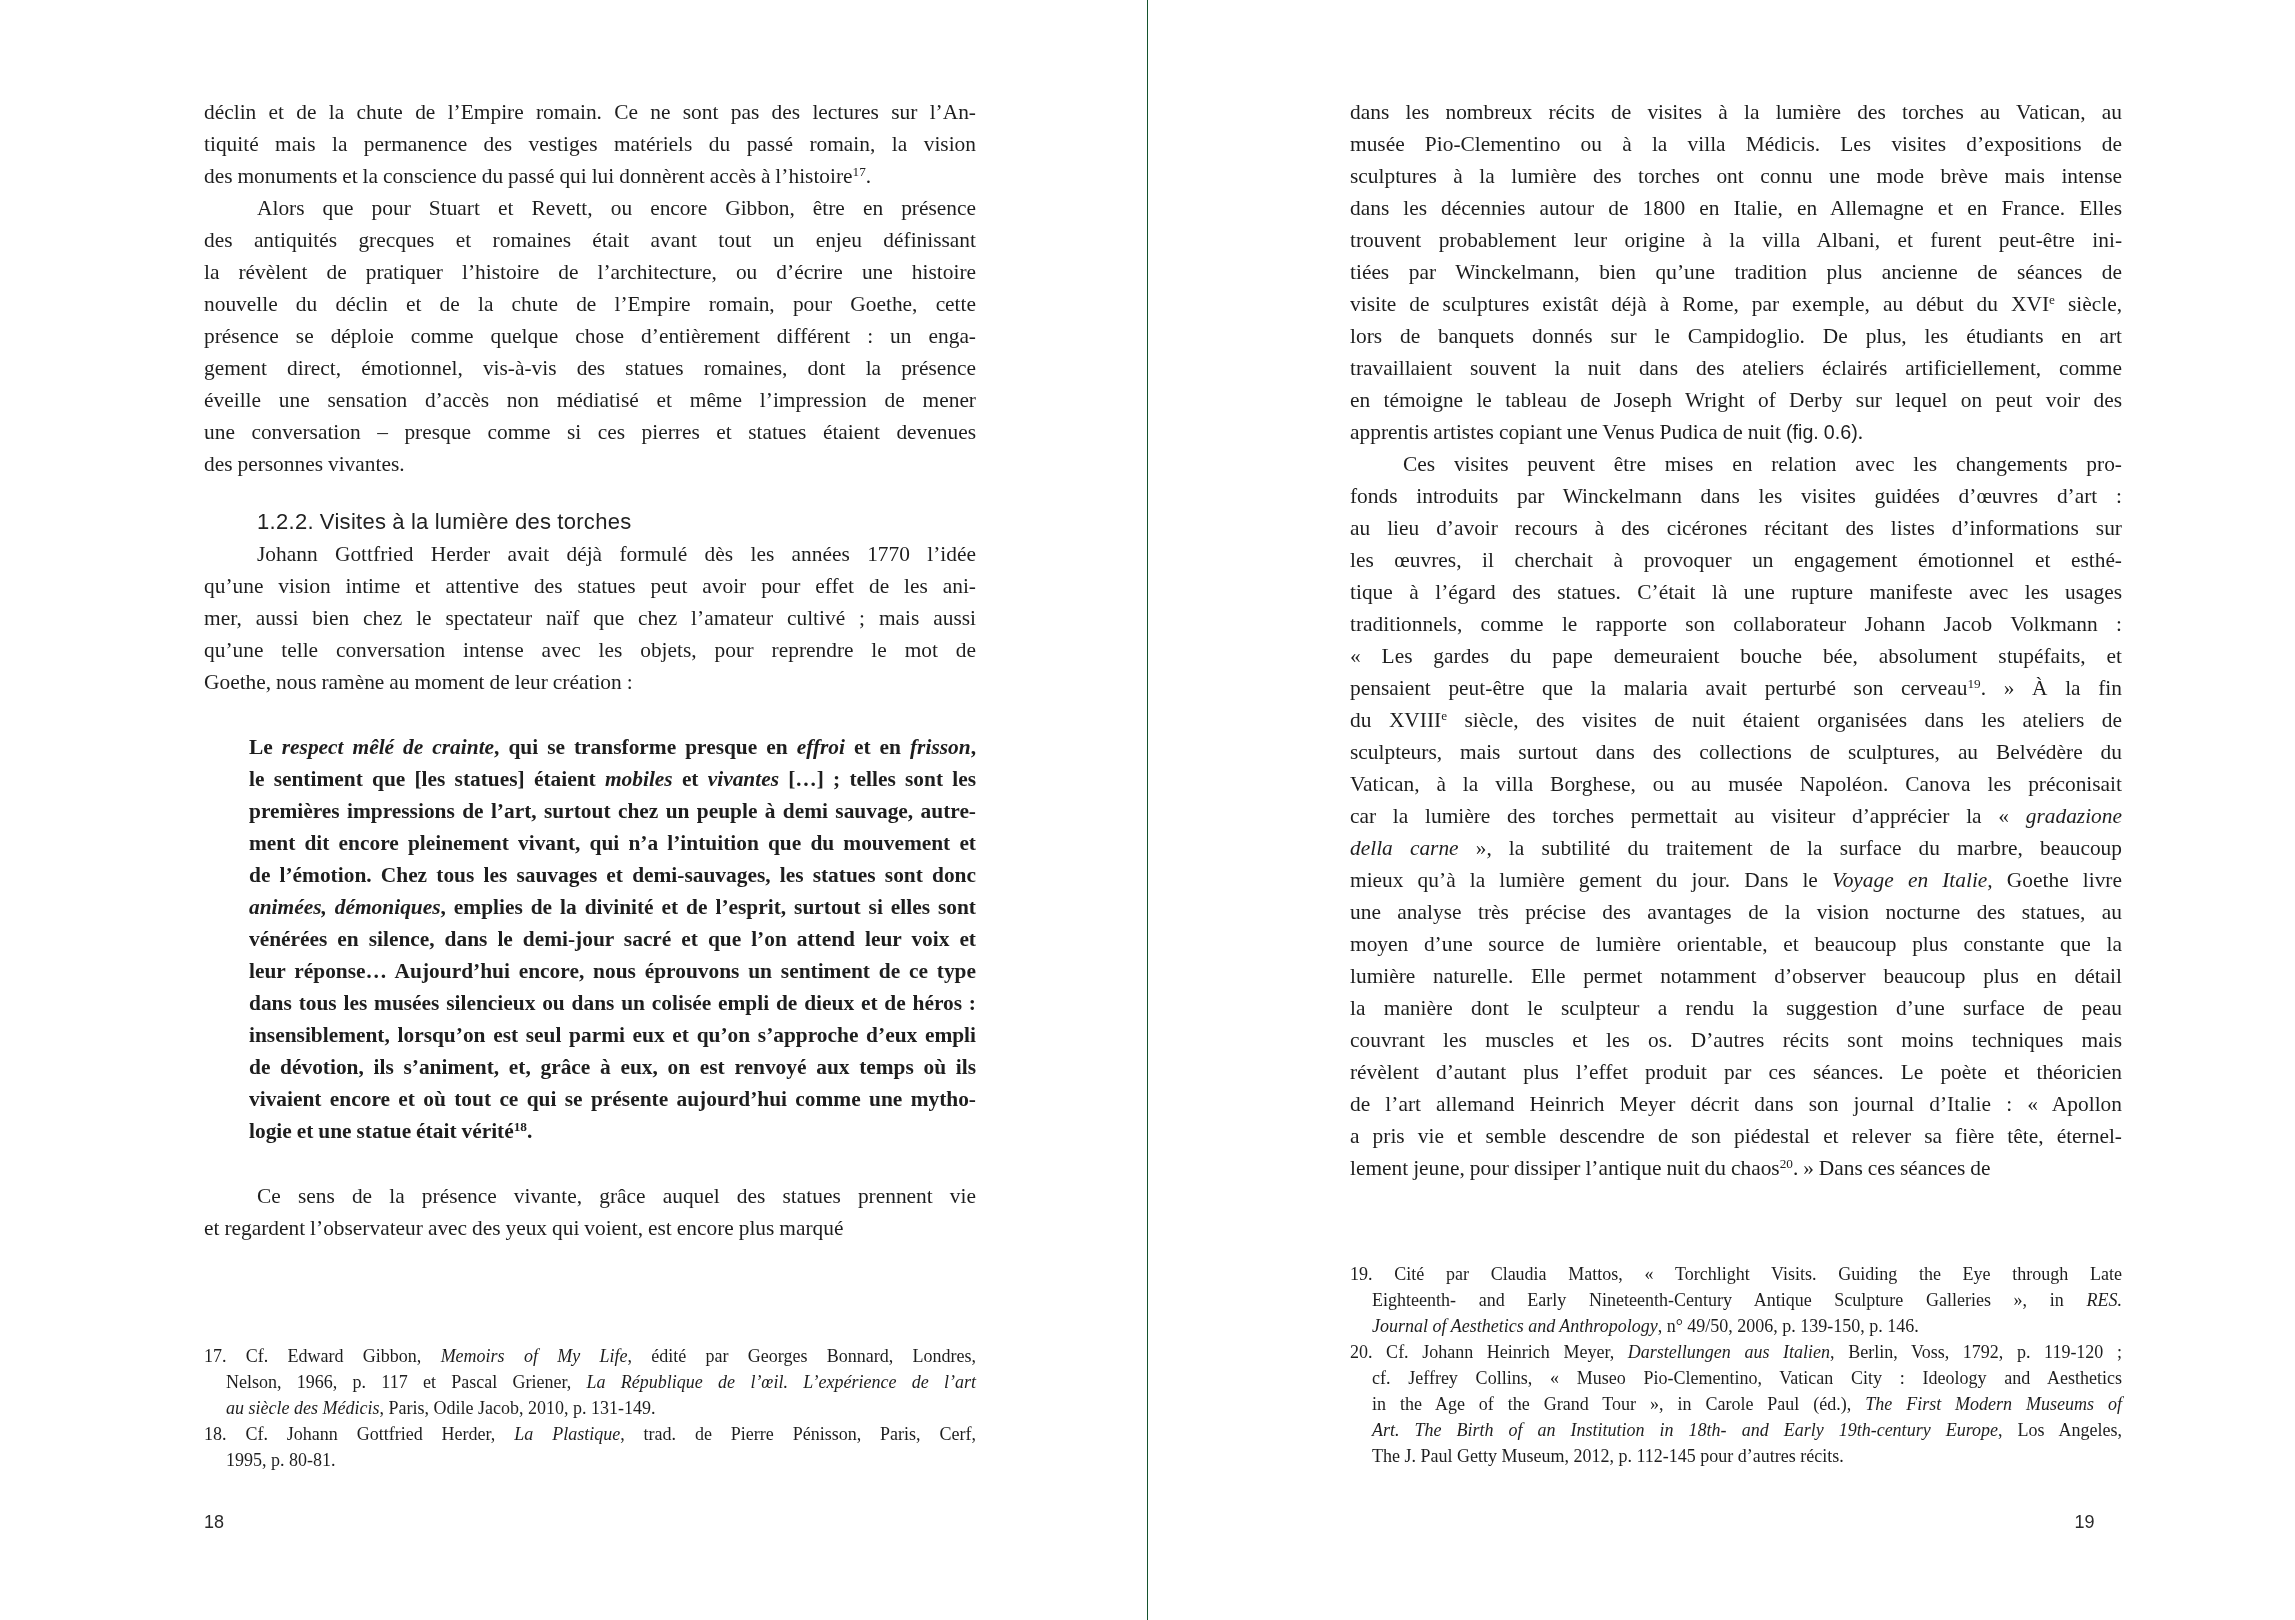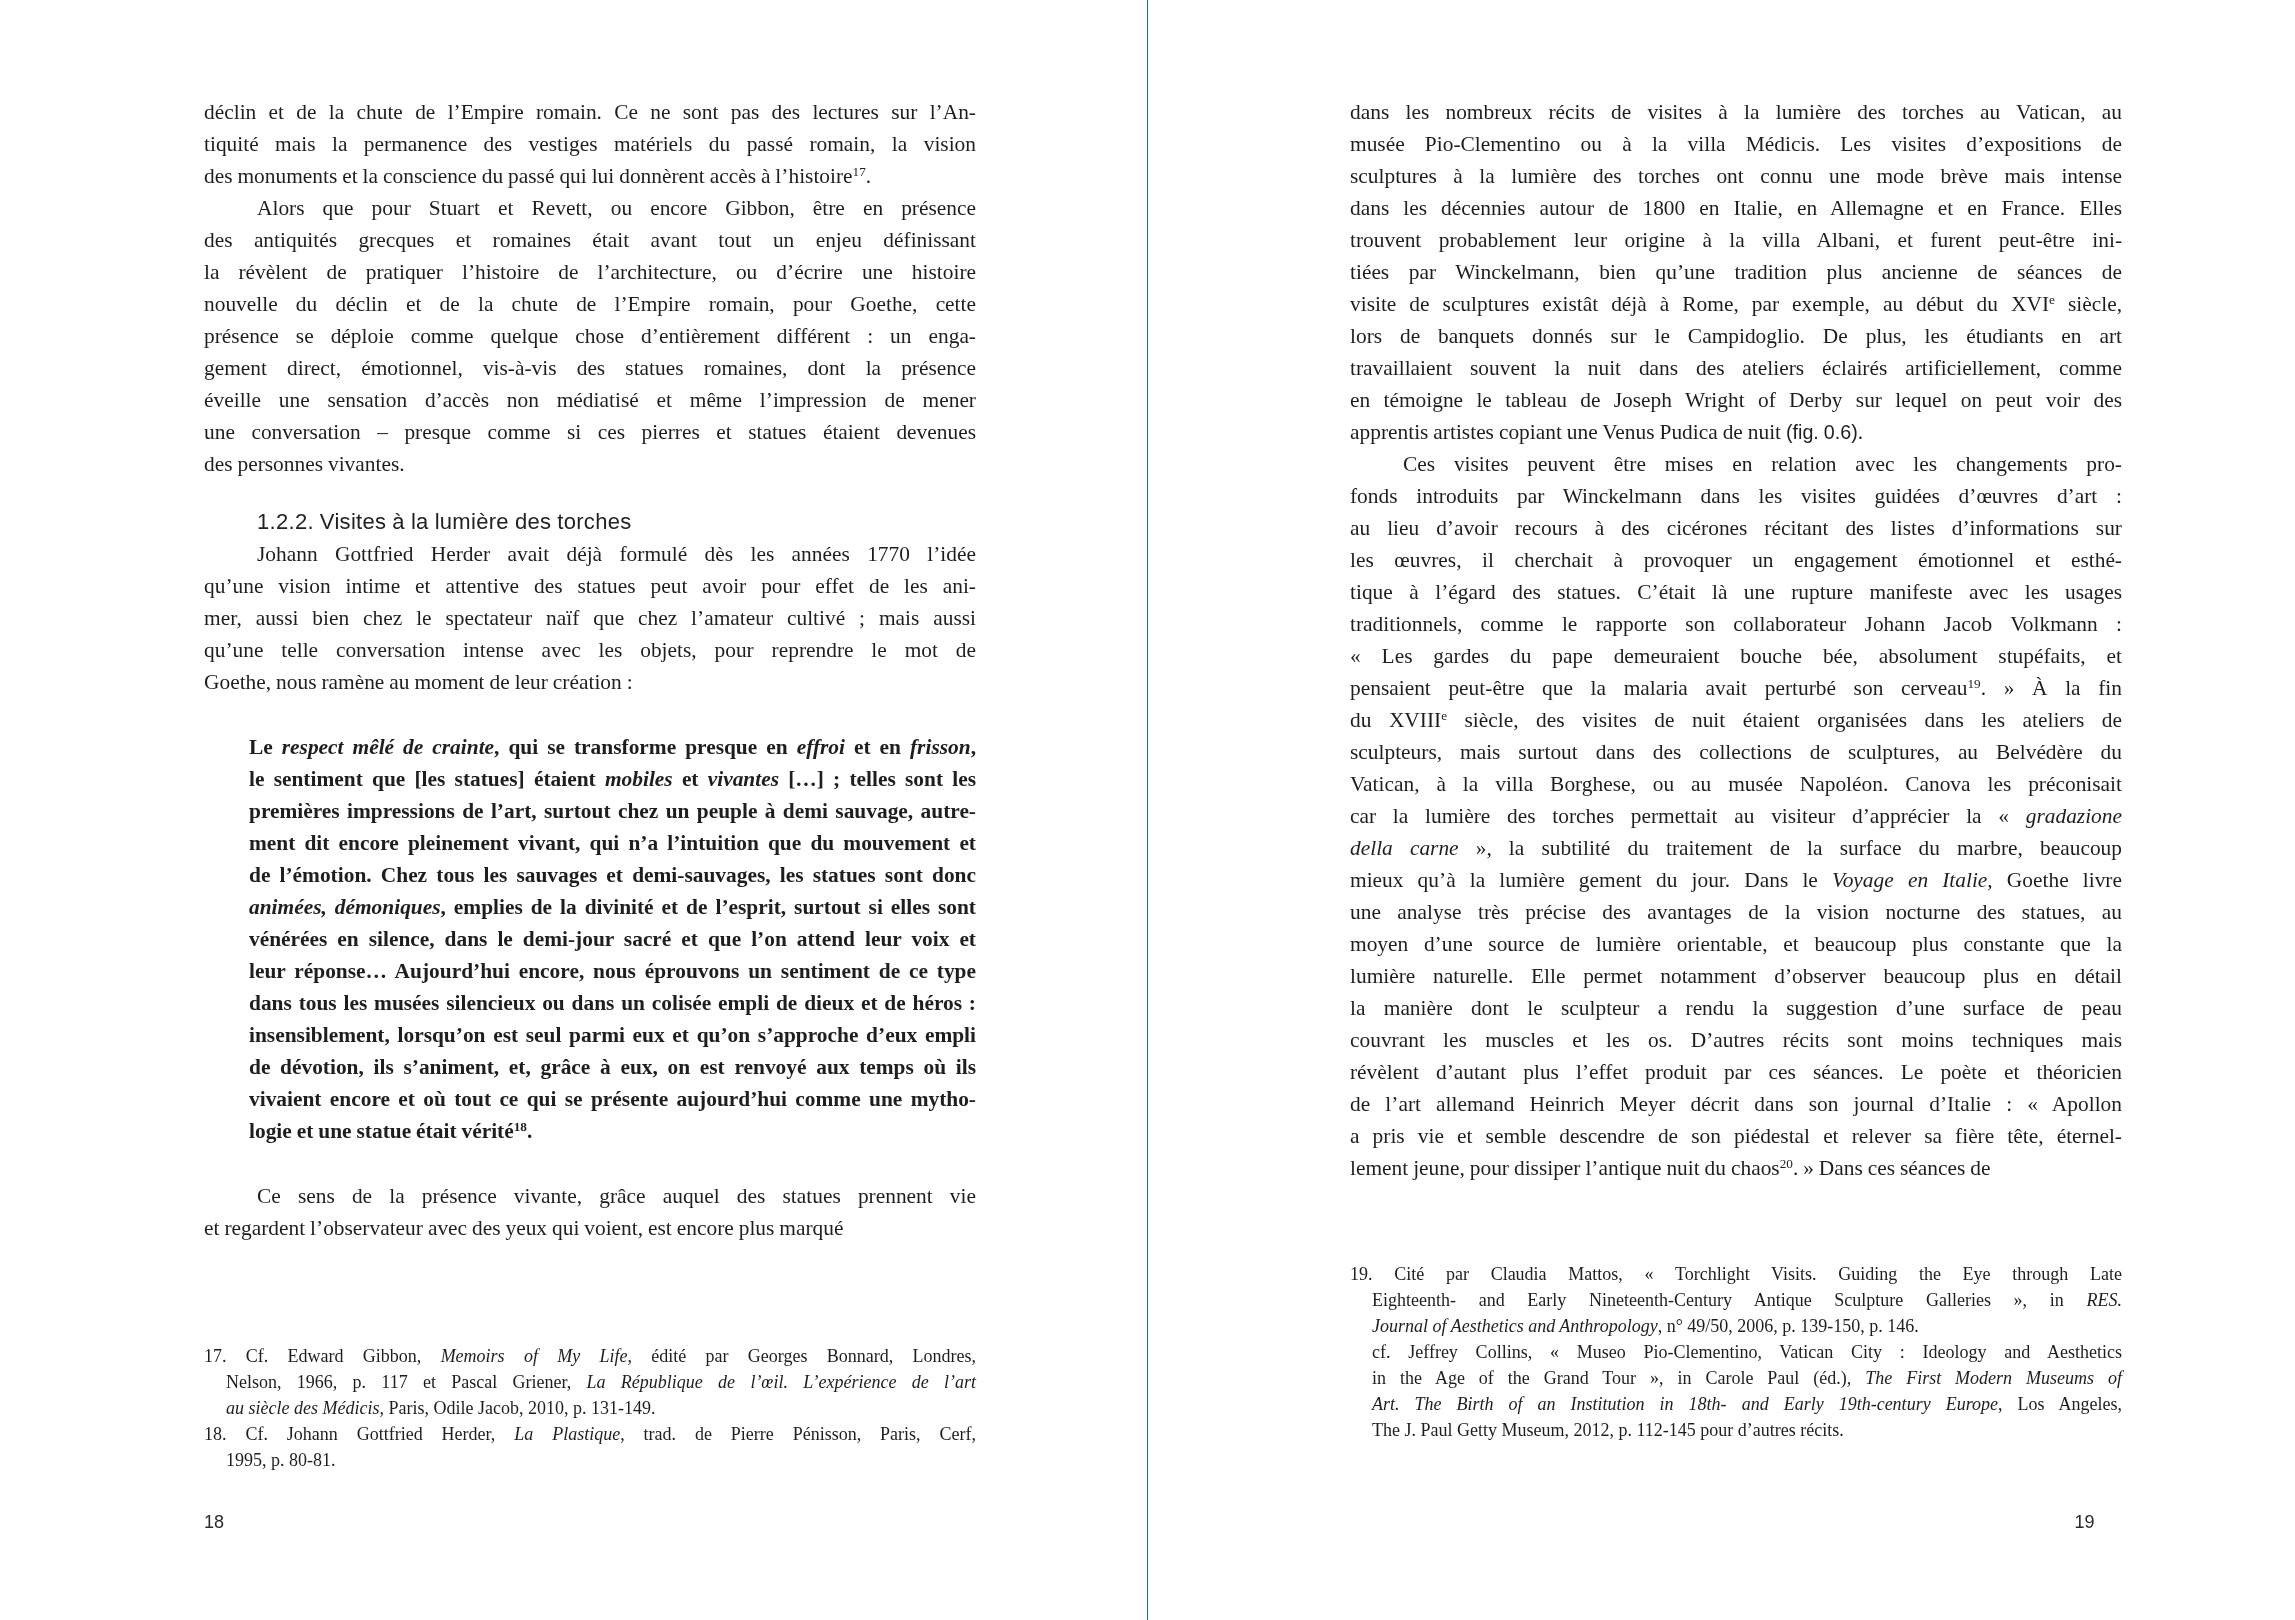--- a/index.html
+++ b/index.html
@@ -1,16 +1,16 @@
 <!DOCTYPE html>
 <html style="font-size:13.7px"><head>
 <meta charset="utf-8">
 <style>
   html,body{margin:0;padding:0;background:#ffffff;}
-  #spread{position:relative;width:2295px;height:1621px;background:#0f766e;overflow:hidden;
+  #spread{position:relative;width:2295px;height:1621px;background:#14532d;overflow:hidden;
           color:#1e1e1e;font-family:"Liberation Serif",serif;}
   .page{position:absolute;top:0;width:1147px;height:1621px;background:#ffffff;}
   #page-left{left:0;}
   #page-right{left:1148px;}
   .col{position:absolute;width:772px;}
   .body-col{top:96px;font-size:21.4px;line-height:32px;word-spacing:-0.4px;}
   #page-left .col{left:204px;}
   #page-right .col{left:202px;}
   .fn-col{font-size:18px;line-height:26px;}
   #page-left .fn-col{top:1343px;}
@@ -135,20 +135,21 @@
           <div class="line end"><span>lement jeune, pour dissiper l’antique nuit du chaos</span><span class="sup">20</span><span>. » Dans ces séances de</span></div>
         </div>
       </div>
     <div class="col fn-col" id="right-fn">
         <div>
           <div class="line fn-line"><span>19. Cité par Claudia Mattos, « Torchlight Visits. Guiding the Eye through Late</span></div>
           <div class="line fn-line cont"><span>Eighteenth- and Early Nineteenth-Century Antique Sculpture Galleries », in </span><span class="it">RES.</span></div>
           <div class="line fn-line end cont"><span class="it">Journal of Aesthetics and Anthropology</span><span>, n° 49/50, 2006, p. 139-150, p. 146.</span></div>
         </div>
         <div>
+          <div class="line fn-line"><span>20. Cf. Johann Heinrich Meyer, </span><span class="it">Darstellungen aus Italien</span><span>, Berlin, Voss, 1792, p. 119-120 ;</span></div>
           <div class="line fn-line cont"><span>cf. Jeffrey Collins, « Museo Pio-Clementino, Vatican City : Ideology and Aesthetics</span></div>
           <div class="line fn-line cont"><span>in the Age of the Grand Tour », in Carole Paul (éd.), </span><span class="it">The First Modern Museums of</span></div>
           <div class="line fn-line cont"><span class="it">Art. The Birth of an Institution in 18th- and Early 19th-century Europe</span><span>, Los Angeles,</span></div>
           <div class="line fn-line end cont"><span>The J. Paul Getty Museum, 2012, p. 112-145 pour d’autres récits.</span></div>
         </div>
       </div>
     <div class="pagenum">19</div>
   </div>
 </div>
 

